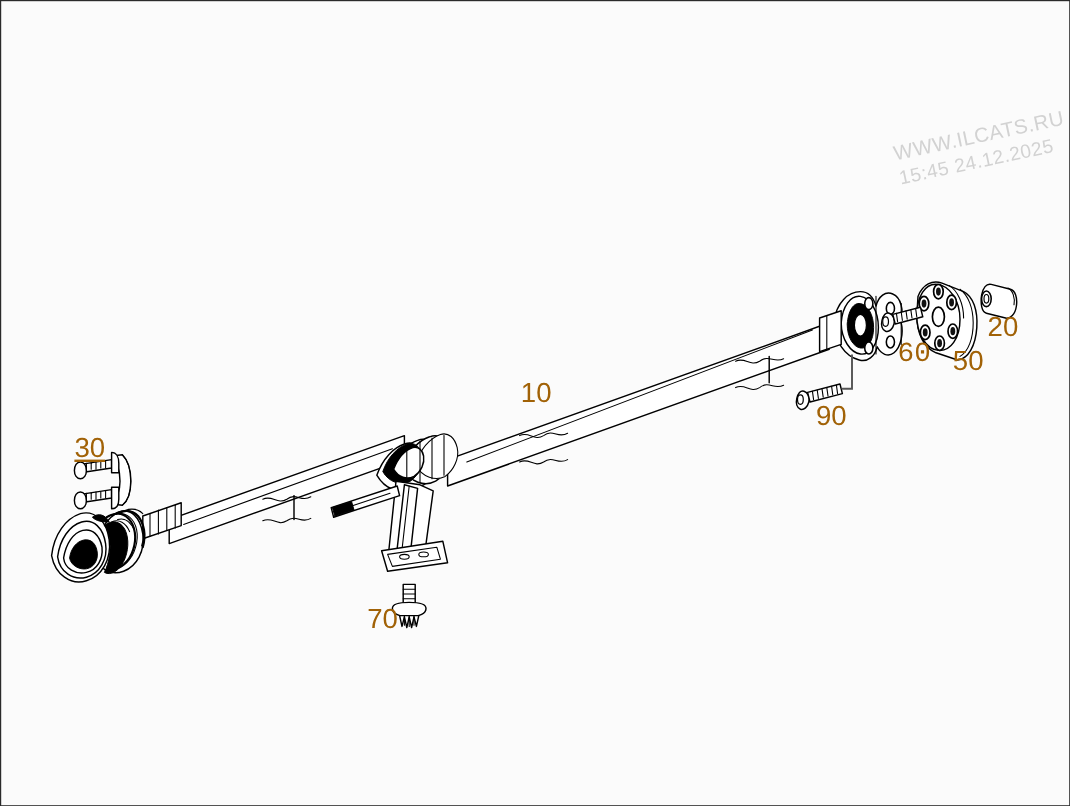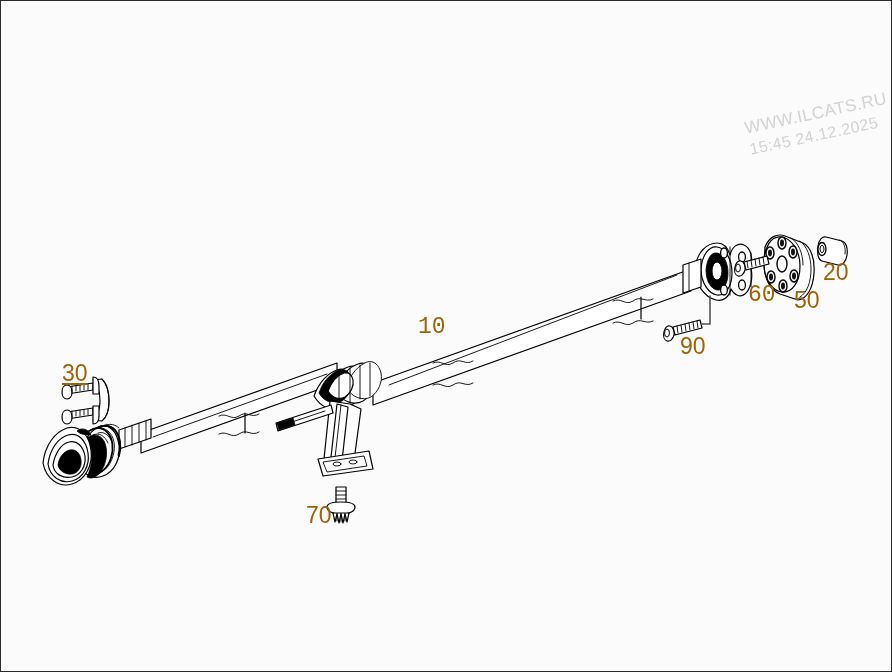--- a/index.html
+++ b/index.html
@@ -281,21 +281,21 @@
       <path class="lnT" d="M336,513 L336,520"></path>
       <path class="lnT" d="M340,513 L340,521"></path>
       <path class="lnT" d="M344,513 L344,520"></path>
     </g>
 
   </svg>
 
   <div class="wm" id="wm-line1">WWW.ILCATS.RU</div>
   <div class="wm" id="wm-line2">15:45 24.12.2025</div>
 
-  <div class="callout" style="left:417px; top:313px;font-family:Liberation Mono, monospace;">10</div>
+  <div class="callout" style="left:433px; top:313px;">10</div>
   <div class="callout" style="left:822px; top:258px;">20</div>
   <div class="callout" style="left:61px; top:359px;text-decoration:underline;">30</div>
   <div class="callout" style="left:793px; top:286px;">50</div>
   <div class="callout" style="left:747px; top:281px;font-family:Liberation Mono, monospace;">60</div>
   <div class="callout" style="left:305px; top:501px;">70</div>
   <div class="callout" style="left:679px; top:332px;">90</div>
 
 </div>
 
 </body></html>

